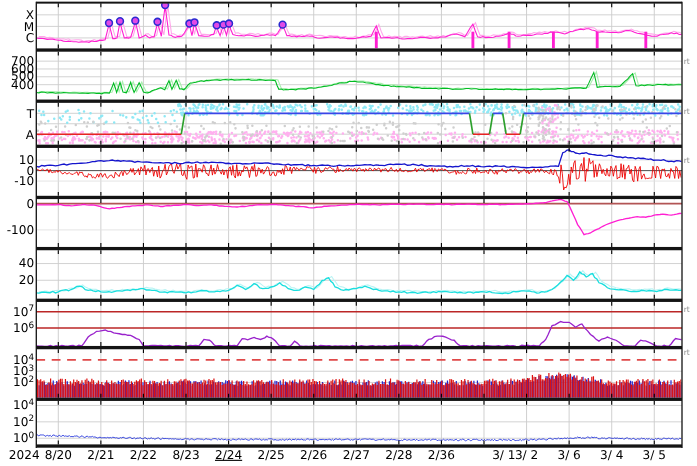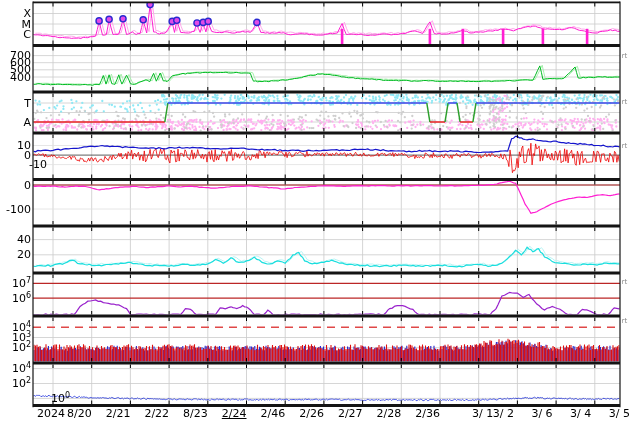--- a/index.html
+++ b/index.html
@@ -2,21 +2,21 @@
 <html><head>
 <meta charset="utf-8">
 <style>
   html,body{margin:0;padding:0;background:#fff;}
   .stage{position:relative;width:634px;height:424px;background:#fff;overflow:hidden;
          font-family:"DejaVu Sans",sans-serif;}
   #svgwrap,#svgwrap svg{position:absolute;left:0;top:0;width:634px;height:424px;}
   .ylab{position:absolute;left:0;width:31px;text-align:right;font-size:11px;line-height:11px;
         color:#000;white-space:nowrap;}
   .ylab .sup{font-size:8px;position:relative;top:-4px;}
-  .xlab{position:absolute;font-size:11px;line-height:12px;text-align:left;color:#000;white-space:pre;margin-left:35px;}
+  .xlab{position:absolute;font-size:11px;line-height:12px;text-align:center;color:#000;white-space:pre;}
   .rmark{position:absolute;font-size:7px;line-height:7px;color:#8a8a8a;}
 </style>
 </head>
 <body>
 
 <div class="stage">
   <div id="svgwrap">
       <svg xmlns="http://www.w3.org/2000/svg" width="634" height="424" viewBox="0 0 634 424">
         <defs>
           <clipPath id="cp0">
@@ -558,39 +558,39 @@
       <div class="ylab" style="top: 18.5px;">M</div>
       <div class="ylab" style="top: 29px;">C</div>
       <div class="ylab" style="top: 50.1px;">700</div>
       <div class="ylab" style="top: 57.2px;">600</div>
       <div class="ylab" style="top: 64.3px;">500</div>
       <div class="ylab" style="top: 71.5px;">400</div>
       <div class="ylab" style="top: 97.5px;">T</div>
       <div class="ylab" style="top: 116.5px;">A</div>
       <div class="ylab" style="top: 140px;">10</div>
       <div class="ylab" style="top: 149.6px;">0</div>
-      <div class="ylab" style="top: 159.1px; margin-left: 16px;">-10</div>
+      <div class="ylab" style="top: 159.1px;">-10</div>
       <div class="ylab" style="top: 179.6px;">0</div>
       <div class="ylab" style="top: 203.5px;">-100</div>
       <div class="ylab" style="top: 234.1px;">40</div>
       <div class="ylab" style="top: 249.3px;">20</div>
       <div class="ylab" style="top: 277.9px;"><span>10</span><span class="sup">7</span></div>
       <div class="ylab" style="top: 292.7px;"><span>10</span><span class="sup">6</span></div>
       <div class="ylab" style="top: 321.7px;"><span>10</span><span class="sup">4</span></div>
       <div class="ylab" style="top: 332px;"><span>10</span><span class="sup">3</span></div>
       <div class="ylab" style="top: 342.2px;"><span>10</span><span class="sup">2</span></div>
       <div class="ylab" style="top: 363.1px;"><span>10</span><span class="sup">4</span></div>
       <div class="ylab" style="top: 378px;"><span>10</span><span class="sup">2</span></div>
-      <div class="ylab" style="top: 392.9px; padding-left: 39px;"><span>10</span><span class="sup">0</span></div>
+      <div class="ylab" style="top: 392.9px;"><span>10</span><span class="sup">0</span></div>
       <div class="xlab" style="left: 32px; width: 42px; top: 408px;">8/20</div>
       <div class="xlab" style="left: 70.7px; width: 42px; top: 408px;">2/21</div>
       <div class="xlab" style="left: 109.4px; width: 42px; top: 408px;">2/22</div>
       <div class="xlab" style="left: 148.1px; width: 42px; top: 408px;">8/23</div>
       <div class="xlab" style="left: 186.8px; width: 42px; top: 408px; text-decoration: underline;">2/24</div>
-      <div class="xlab" style="left: 225.5px; width: 42px; top: 408px;">2/46</div>
+      <div class="xlab" style="left: 225.5px; width: 42px; top: 408px;">2/25</div>
       <div class="xlab" style="left: 264.2px; width: 42px; top: 408px;">2/26</div>
       <div class="xlab" style="left: 302.9px; width: 42px; top: 408px;">2/27</div>
       <div class="xlab" style="left: 341.6px; width: 42px; top: 408px;">2/28</div>
       <div class="xlab" style="left: 380.3px; width: 42px; top: 408px;">2/36</div>
       <div class="xlab" style="left: 437px; width: 42px; top: 408px;">3/ 1</div>
       <div class="xlab" style="left: 457.7px; width: 42px; top: 408px;">3/ 2</div>
       <div class="xlab" style="left: 496.4px; width: 42px; top: 408px;">3/ 6</div>
       <div class="xlab" style="left: 535.1px; width: 42px; top: 408px;">3/ 4</div>
       <div class="xlab" style="left: 573.8px; width: 42px; top: 408px;">3/ 5</div>
       <div class="xlab" style="left: 2px; width: 40px; top: 408px;">2024</div>

